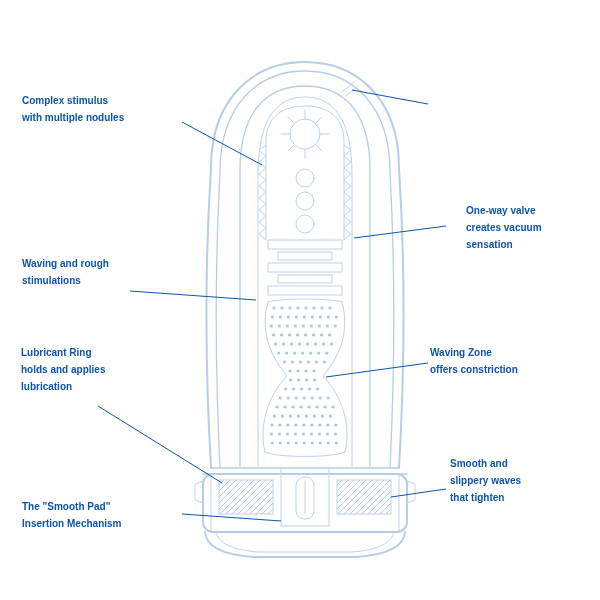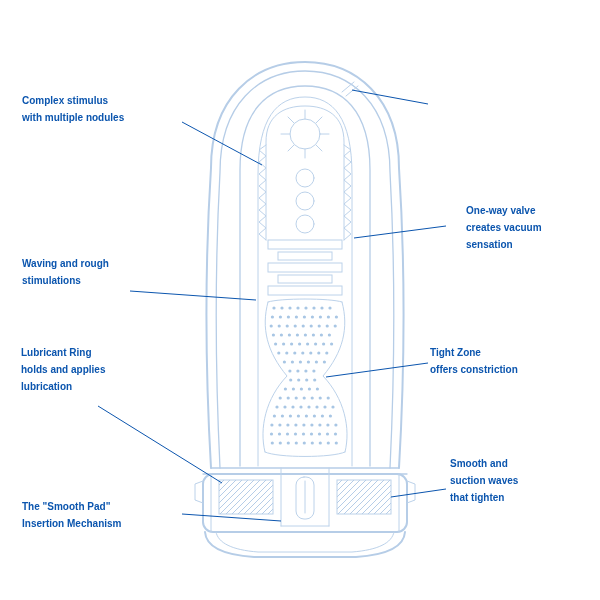--- a/index.html
+++ b/index.html
@@ -250,21 +250,21 @@
   <div class="label" style="left:22px;top:92px;">Complex stimulus
 with multiple nodules</div>
   <div class="label" style="left:466px;top:202px;">One-way valve
 creates vacuum
 sensation</div>
   <div class="label" style="left:22px;top:255px;">Waving and rough
 stimulations</div>
   <div class="label" style="left:21px;top:344px;">Lubricant Ring
 holds and applies
 lubrication</div>
-  <div class="label" style="left:430px;top:344px;">Tight Zone
+  <div class="label" style="left:430px;top:344px;">Waving Zone
 offers constriction</div>
   <div class="label" style="left:22px;top:498px;">The "Smooth Pad"
 Insertion Mechanism</div>
   <div class="label" style="left:450px;top:455px;">Smooth and
-suction waves
+slippery waves
 that tighten</div>
 
 </div>
 
 </body></html>

